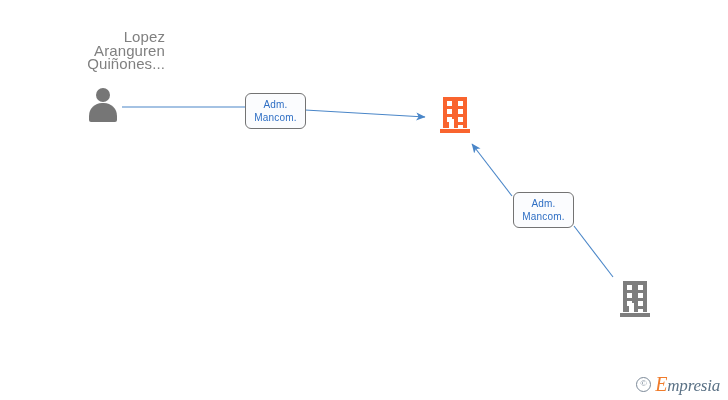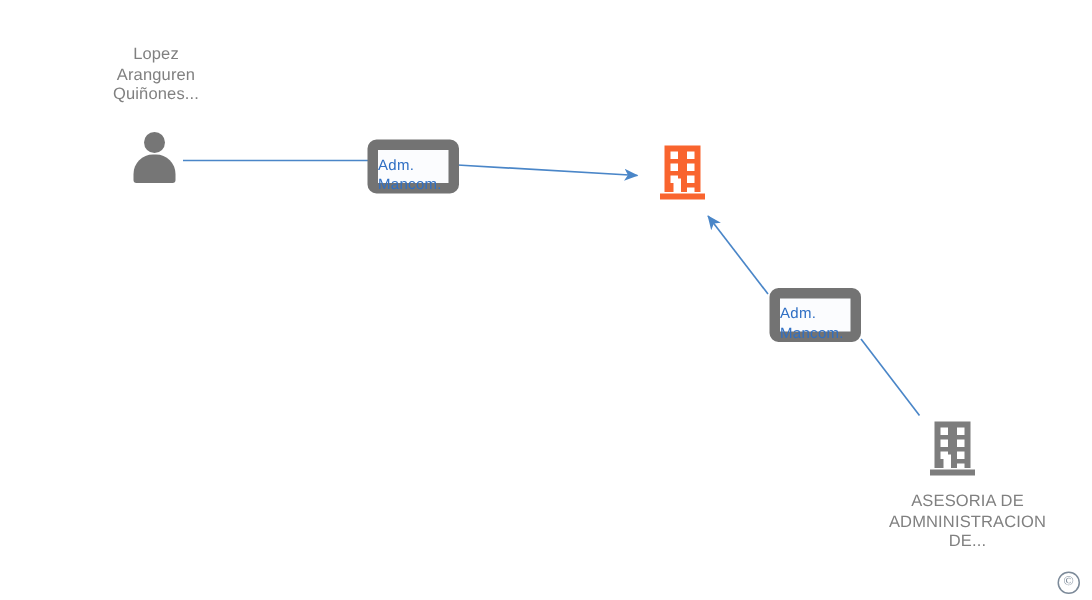--- a/index.html
+++ b/index.html
@@ -19,23 +19,23 @@
     position: absolute;
     left: 0;
     top: 0;
     width: 728px;
     height: 400px;
   }
 
   
   .node-label {
     position: absolute;
-    text-align: center;
+    text-align: right;
     color: #808080;
-    font-size: 11px;
+    font-size: 15px;
     line-height: 13.5px;
     white-space: pre-line;
     letter-spacing: 0.1px;
   }
   .node-label.bold {
     font-weight: bold;
     color: #7d7d7d;
   }
 
   
@@ -98,26 +98,26 @@
     width: 5px;
     height: 9px;
     background: #ffffff;
   }
 
   
   .edge-label {
     position: absolute;
     box-sizing: border-box;
     background: #fbfcfe;
-    border: 7px solid #737373;
+    border: 1px solid #737373;
     border-radius: 6px;
     color: #2f6fc4;
     font-size: 10px;
     line-height: 13px;
-    text-align: left;
+    text-align: center;
     padding-top: 4px;
     white-space: pre-line;
     letter-spacing: 0.2px;
   }
 
   
   #watermark {
     position: absolute;
     right: 8px;
     bottom: 4px;
@@ -202,27 +202,25 @@
     <div class="win" style="left:7px;  top:4px;"></div>
     <div class="win" style="left:18px; top:4px;"></div>
     <div class="win" style="left:7px;  top:12px;"></div>
     <div class="win" style="left:18px; top:12px;"></div>
     <div class="win" style="left:7px;  top:20px;"></div>
     <div class="win" style="left:18px; top:20px;"></div>
     <div class="door"></div>
     <div class="win" style="left:18px; top:28px; height:3px;"></div>
   </div>
 
-  <div class="node-label" style="left:570px; top:328px; width:150px;">ASESORIA DE
-ADMNINISTRACION
-DE...</div>
 
   <div class="edge-label" style="left:245px; top:93px; width:61px; height:36px;">Adm.
 Mancom.</div>
 
   <div class="edge-label" style="left:513px; top:192px; width:61px; height:36px;">Adm.
 Mancom.</div>
 
   <div id="watermark">
     <span class="copy">©</span>
+    <span class="brand"><span class="cap">E</span><span>mpresia</span></span>
   </div>
 
 </div>
 
 </body></html>

